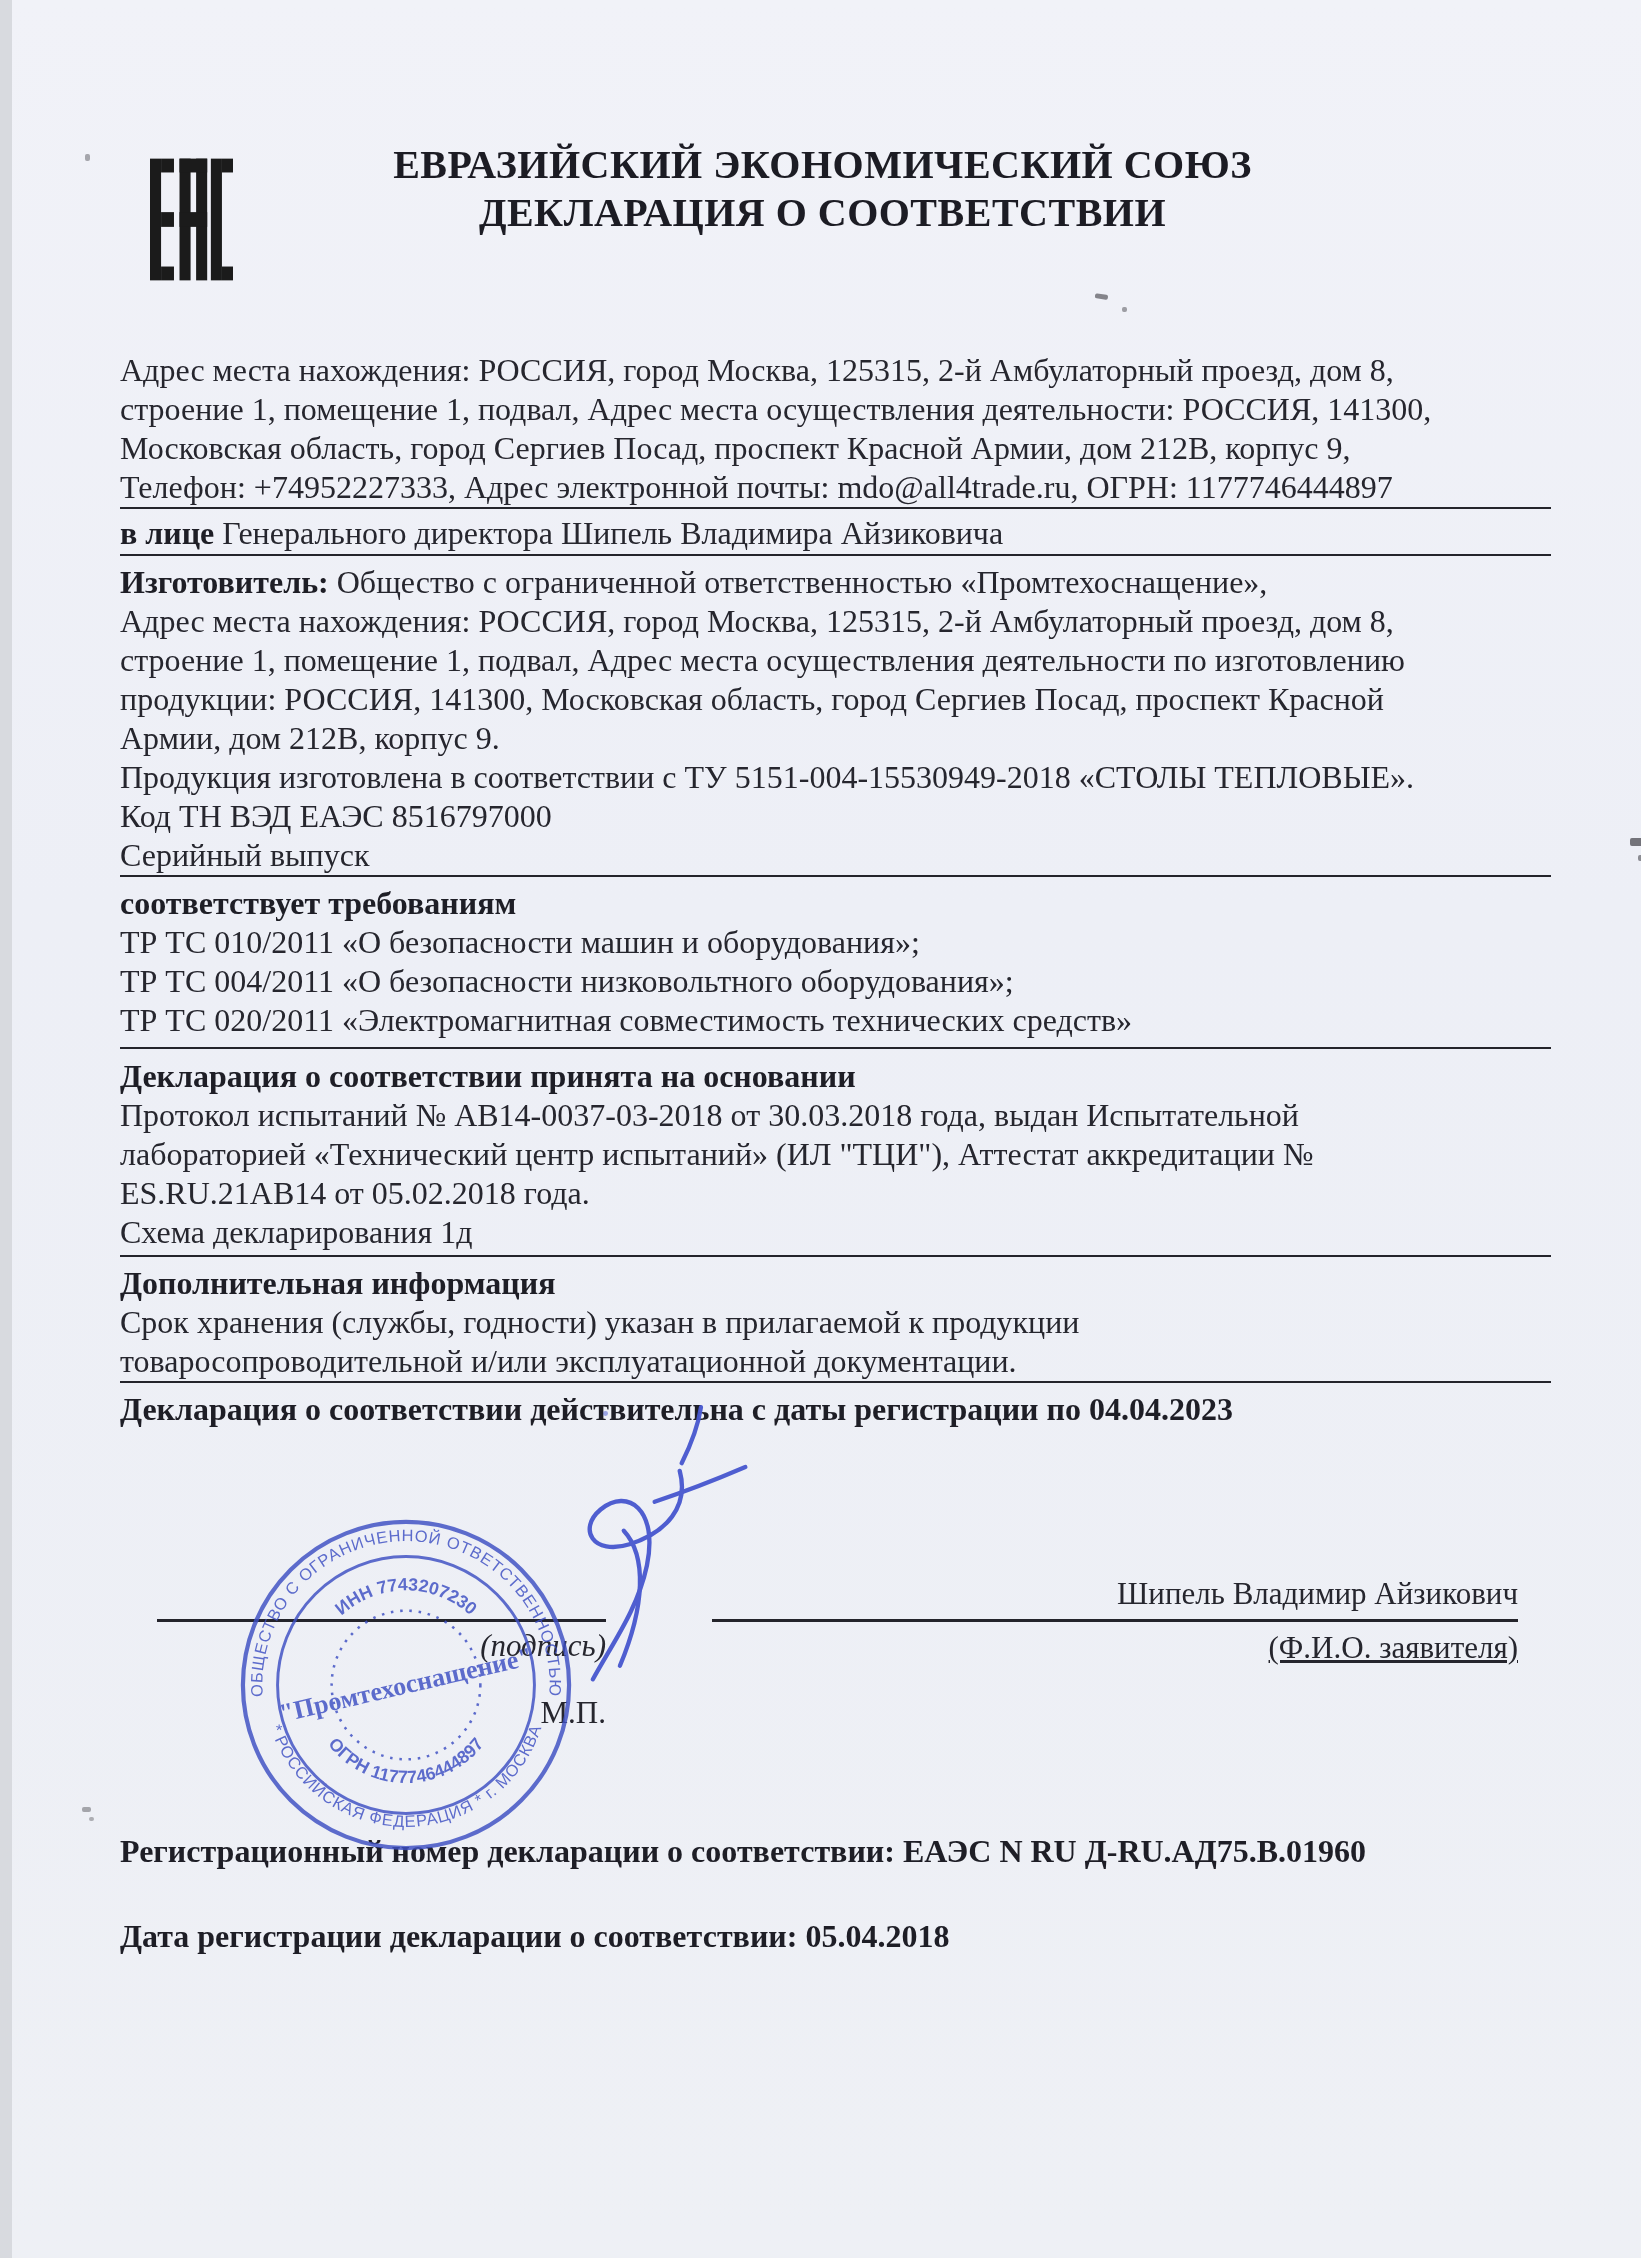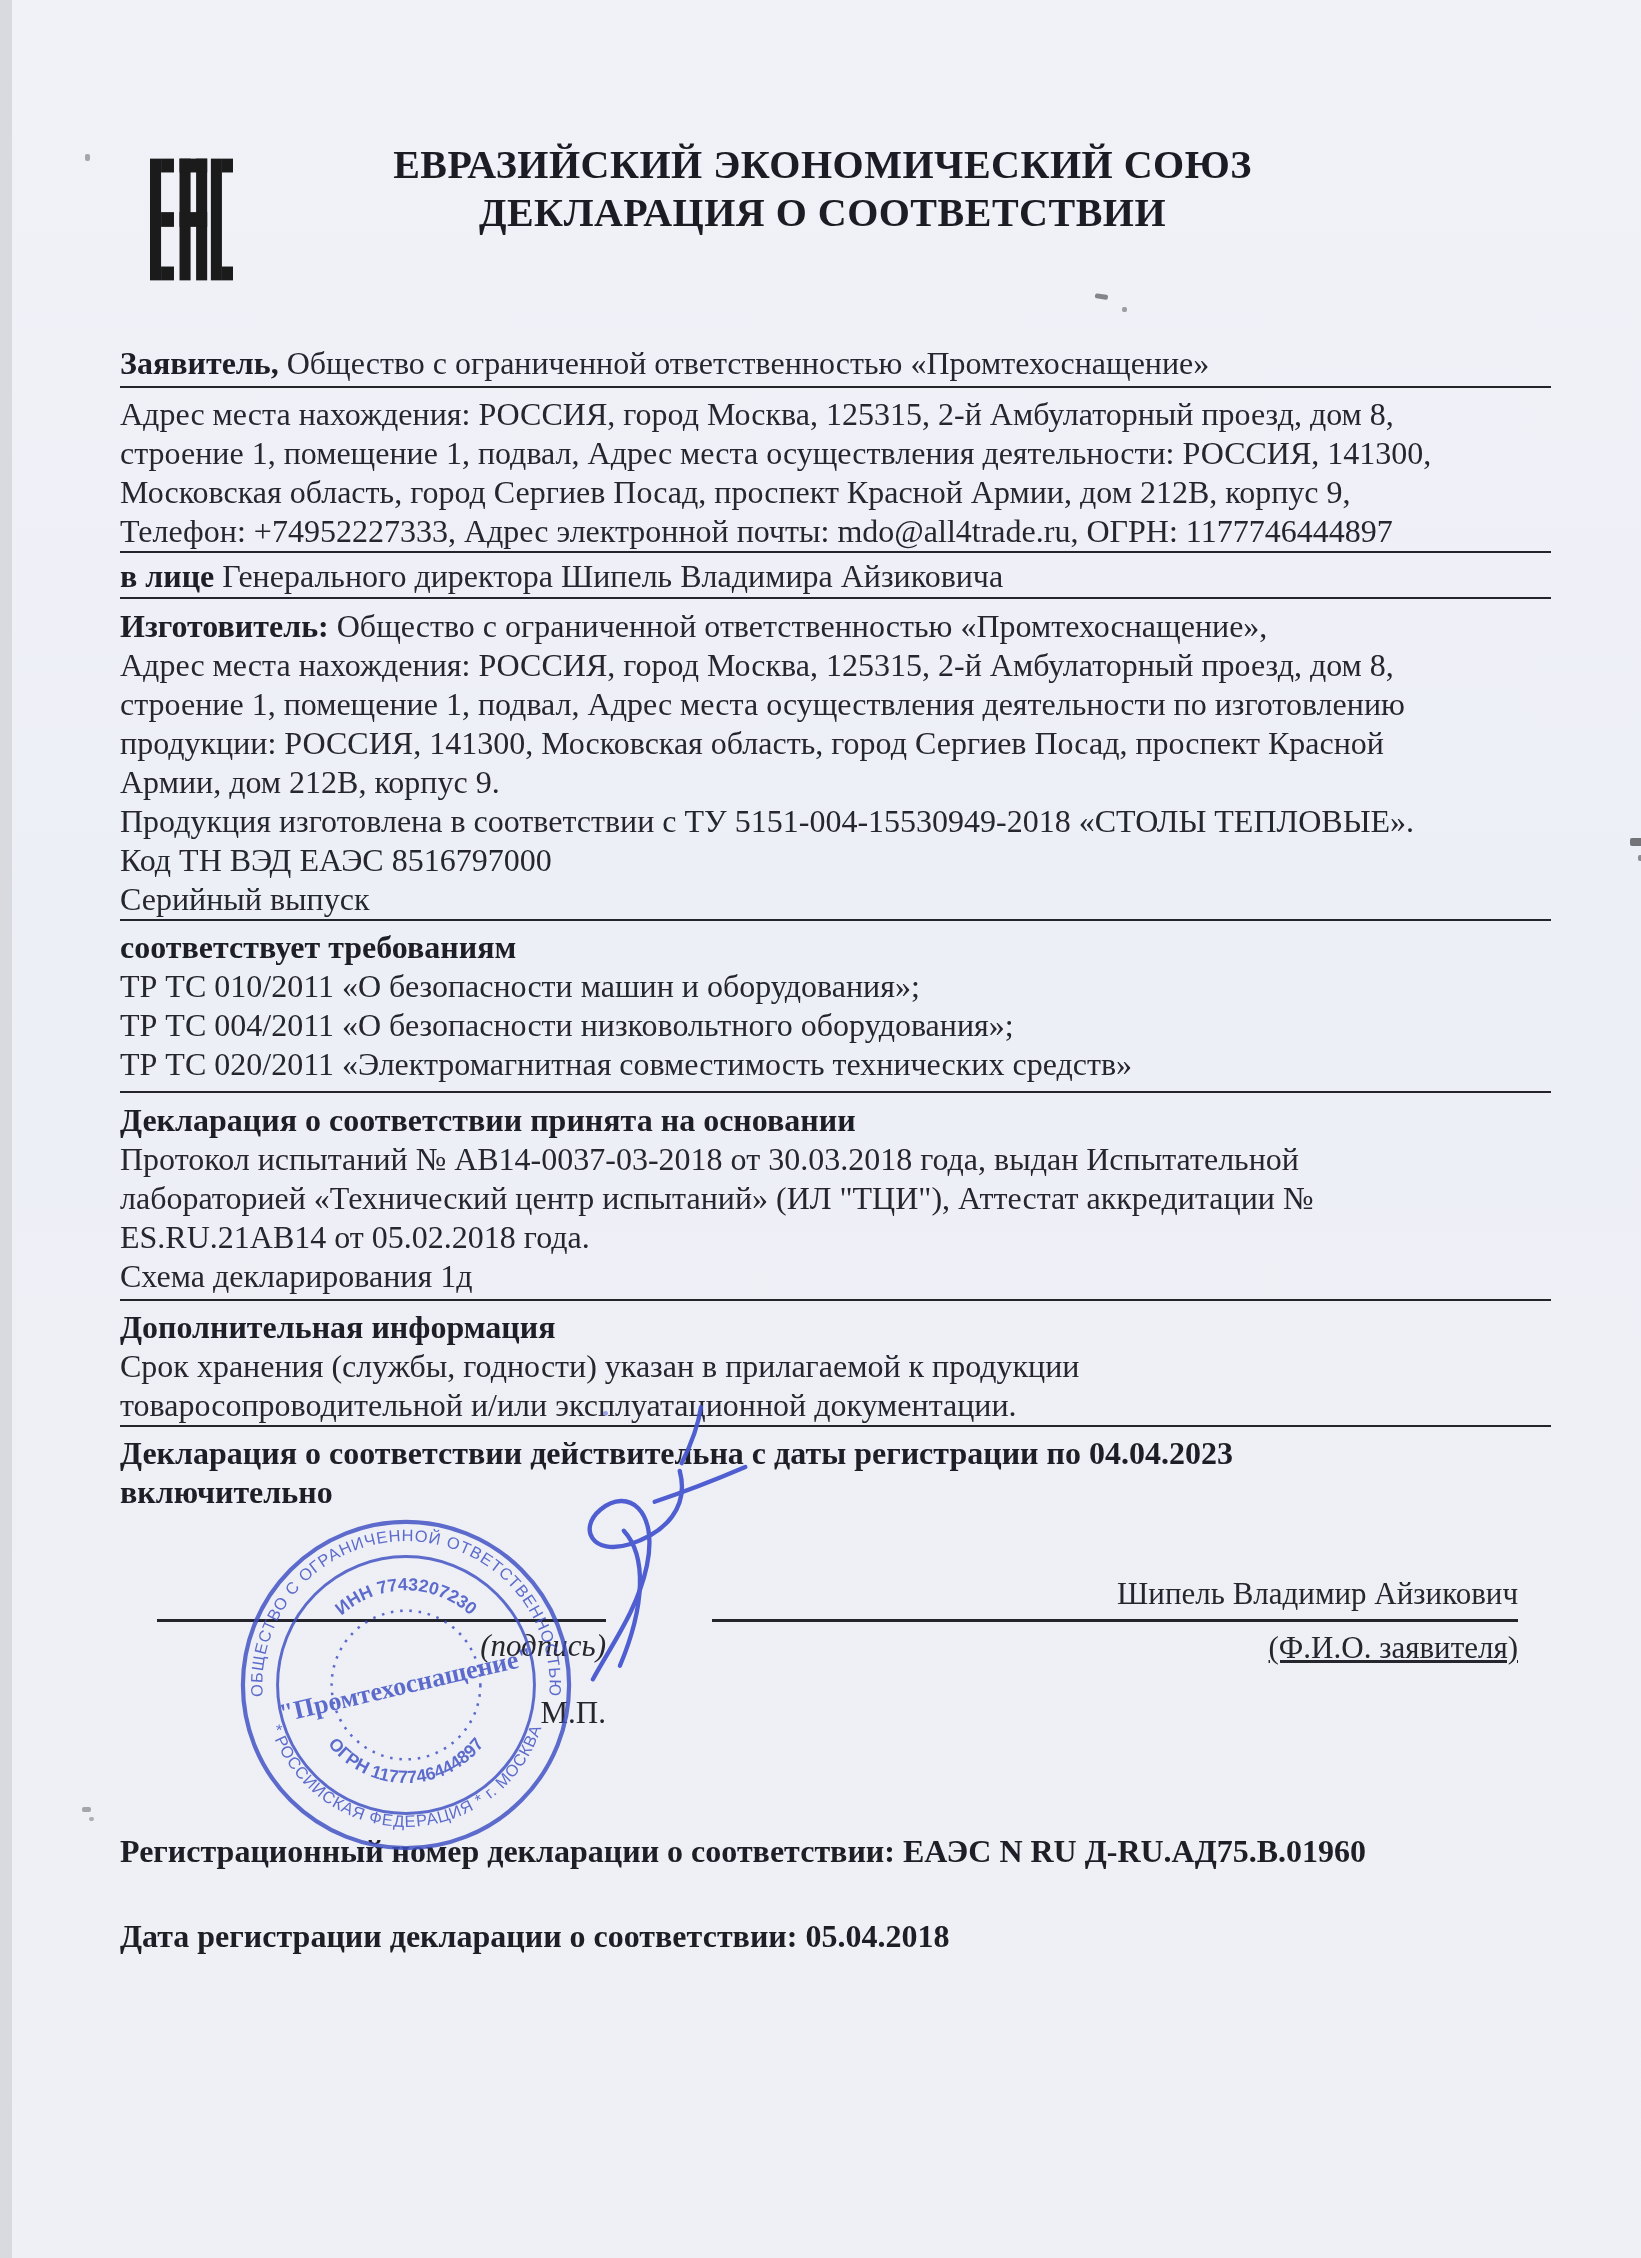--- a/index.html
+++ b/index.html
@@ -52,23 +52,20 @@
     </g>
   </svg>
 
   <div class="title">
     <div>ЕВРАЗИЙСКИЙ ЭКОНОМИЧЕСКИЙ СОЮЗ</div>
     <div>ДЕКЛАРАЦИЯ О СООТВЕТСТВИИ</div>
   </div>
 
   <div class="body">
 
-    <div class="sec p-app">
-      <div><span class="b">Заявитель,</span> <span>Общество с ограниченной ответственностью «Промтехоснащение»</span></div>
-    </div>
 
     <div class="sec p-addr">
       <div>Адрес места нахождения: РОССИЯ, город Москва, 125315, 2-й Амбулаторный проезд, дом 8,</div>
       <div>строение 1, помещение 1, подвал, Адрес места осуществления деятельности: РОССИЯ, 141300,</div>
       <div>Московская область, город Сергиев Посад, проспект Красной Армии, дом 212В, корпус 9,</div>
       <div>Телефон: +74952227333, Адрес электронной почты: mdo@all4trade.ru, ОГРН: 1177746444897</div>
     </div>
 
     <div class="sec p-lice">
       <div><span class="b">в лице</span> <span>Генерального директора Шипель Владимира Айзиковича</span></div>
@@ -102,21 +99,20 @@
     </div>
 
     <div class="sec p-add">
       <div class="b">Дополнительная информация</div>
       <div>Срок хранения (службы, годности) указан в прилагаемой к продукции</div>
       <div>товаросопроводительной и/или эксплуатационной документации.</div>
     </div>
 
     <div class="sec noline p-valid">
       <div class="b">Декларация о соответствии действительна с даты регистрации по 04.04.2023</div>
-      <div class="b">включительно</div>
     </div>
   </div>
 
   <div class="sigline" style="left:145px;top:1619px;width:449px;"></div>
   <div class="sigline" style="left:700px;top:1619px;width:806px;"></div>
 
   <div class="sig-caption" style="left:145px;top:1628px;width:449px;font-style:italic;">(подпись)</div>
   <div class="sig-caption" style="left:145px;top:1695px;width:449px;">М.П.</div>
   <div class="sig-caption" style="left:700px;top:1576px;width:806px;">Шипель Владимир Айзикович</div>
   <div class="sig-caption" style="left:700px;top:1630px;width:806px;text-decoration:underline;">(Ф.И.О. заявителя)</div>

